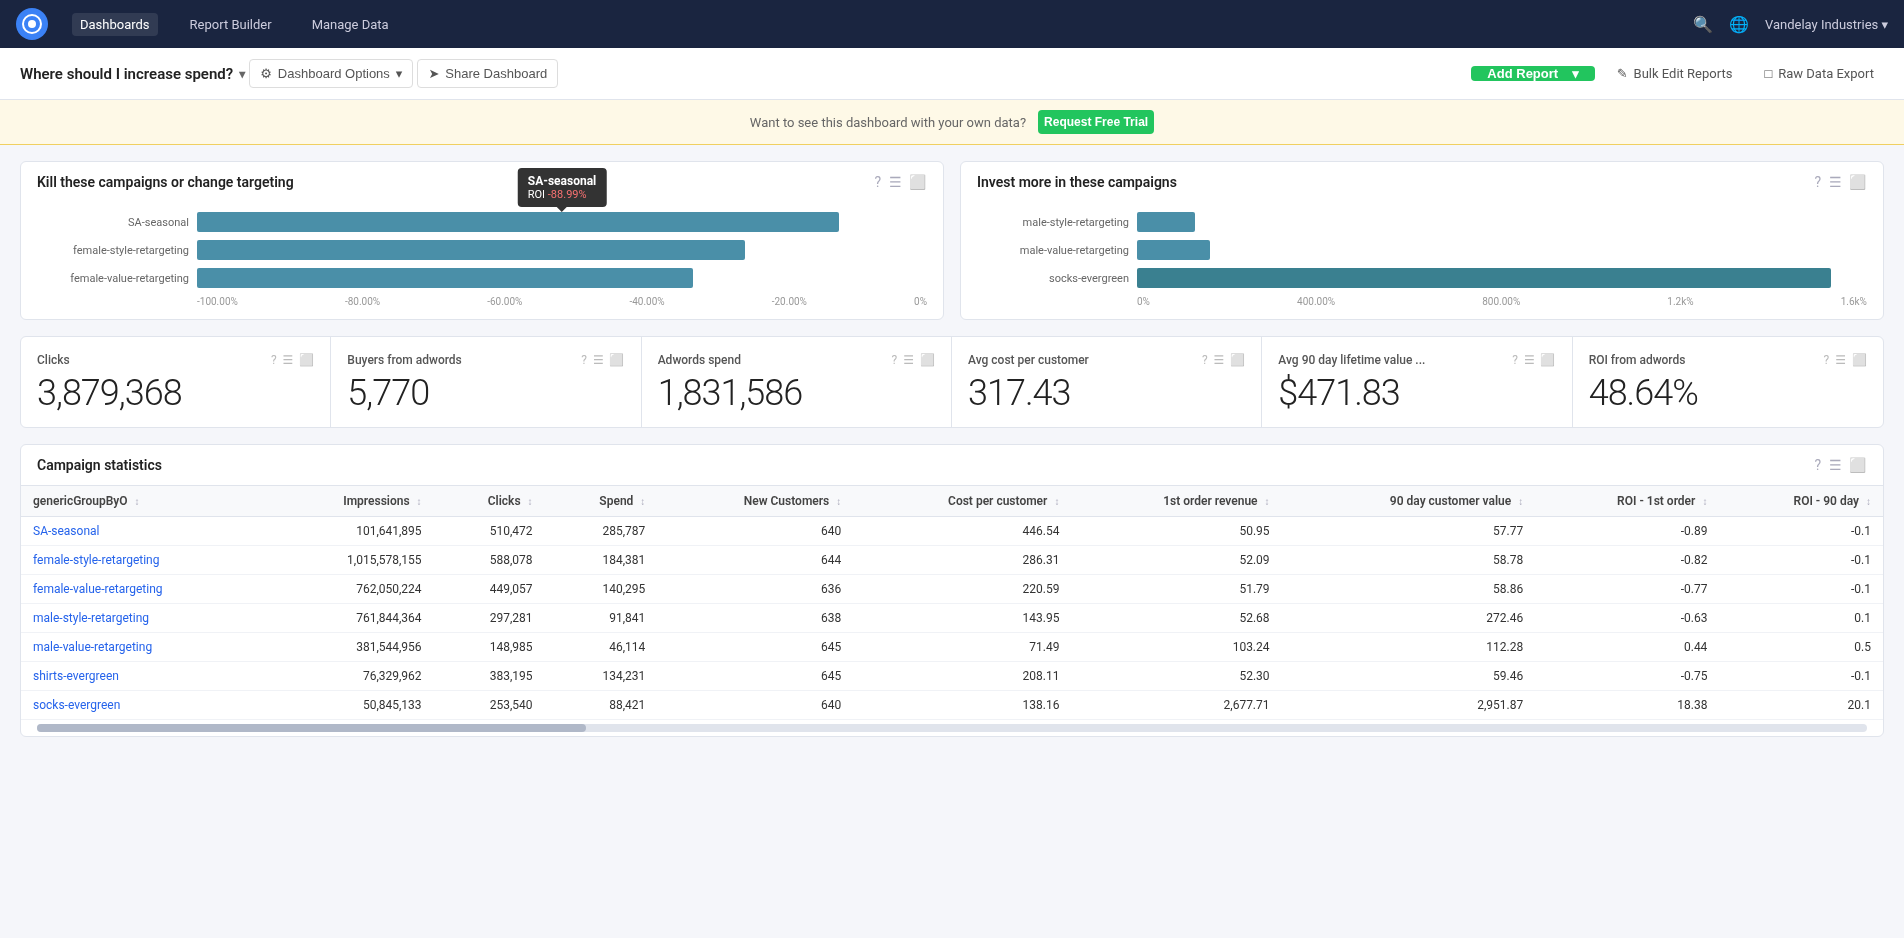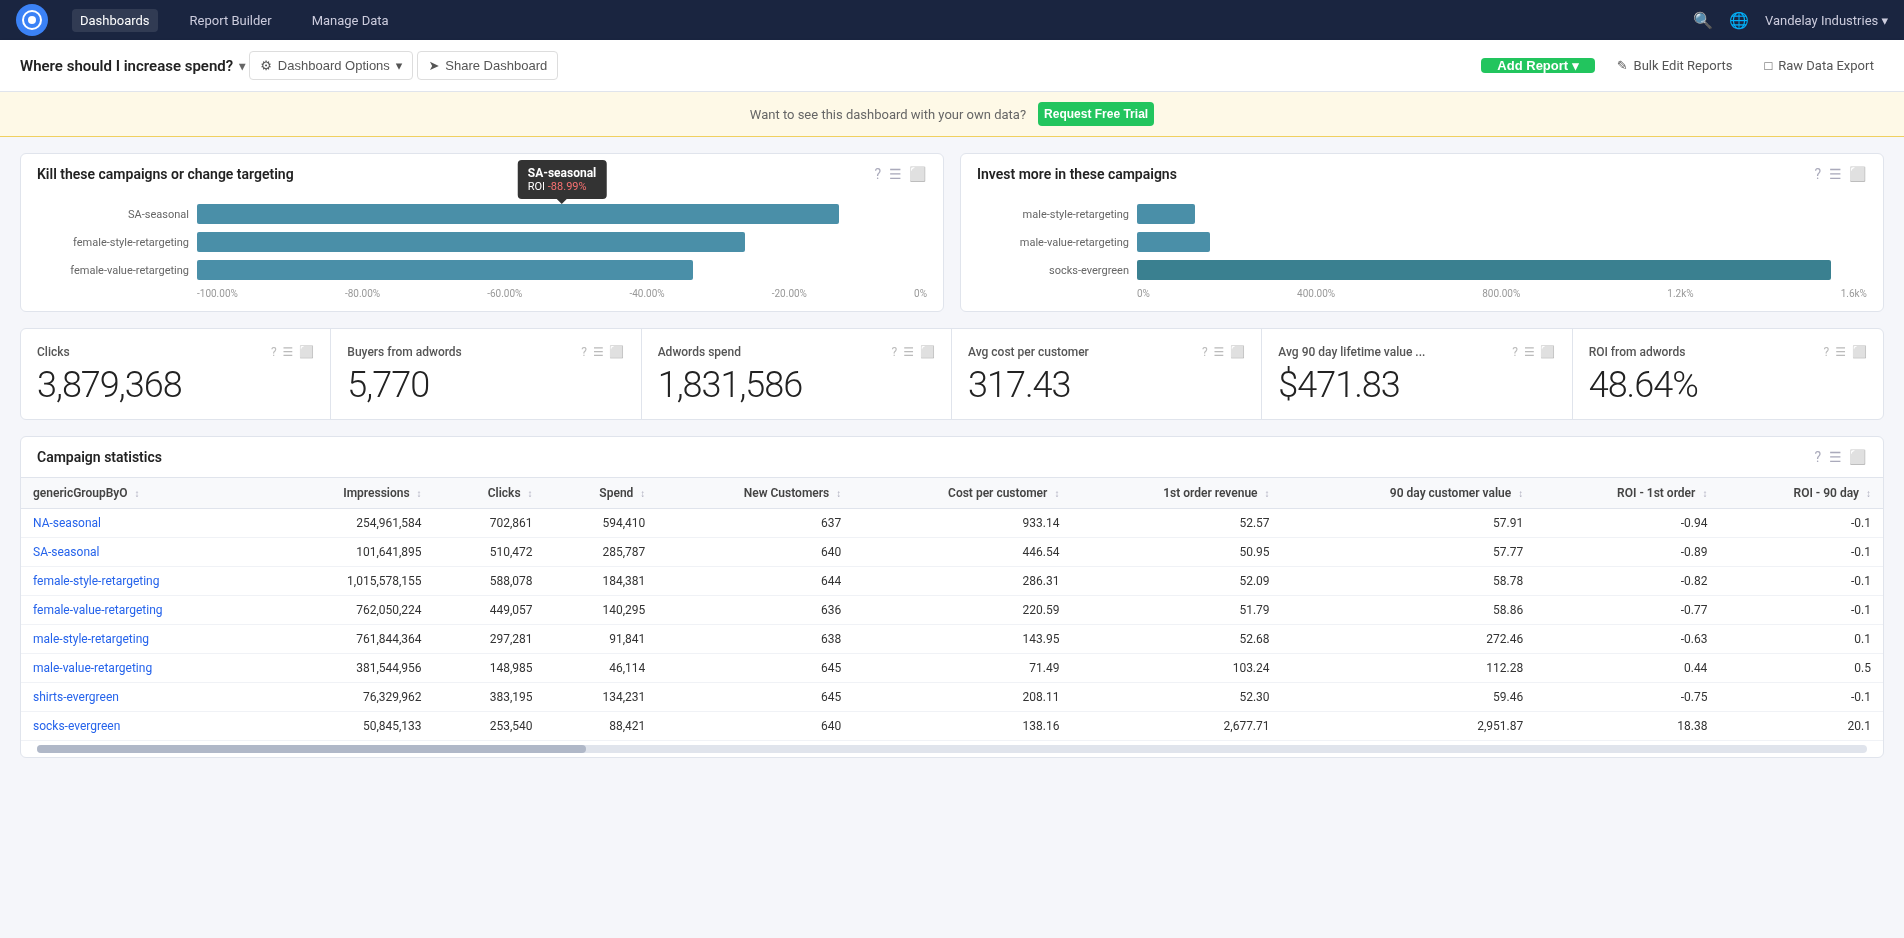--- a/index.html
+++ b/index.html
@@ -1,21 +1,21 @@
 <!DOCTYPE html>
 <html><head>
   <meta charset="utf-8">
   <style>
     * { box-sizing: border-box; margin: 0; padding: 0; }
     body { font-family: -apple-system, BlinkMacSystemFont, 'Segoe UI', Roboto, sans-serif; background: #f5f6fa; color: #333; font-size: 13px; }
 
     
     .top-nav {
       background: #1a2540;
-      height: 40px;
+      height: 48px;
       display: flex;
       align-items: center;
       padding: 0 16px;
       justify-content: space-between;
     }
     .top-nav-left { display: flex; align-items: center; gap: 24px; }
     .nav-logo { width: 32px; height: 32px; background: #3b82f6; border-radius: 50%; display: flex; align-items: center; justify-content: center; color: white; font-weight: bold; font-size: 14px; }
     .nav-link { color: #ccd; font-size: 13px; cursor: pointer; padding: 4px 8px; border-radius: 4px; }
     .nav-link:hover, .nav-link.active { color: white; }
     .nav-link.active { background: rgba(255,255,255,0.1); }
@@ -32,21 +32,21 @@
       padding: 0 20px;
       justify-content: space-between;
       border-bottom: 1px solid #e0e4ec;
       box-shadow: 0 1px 3px rgba(0,0,0,0.08);
     }
     .sub-header-left { display: flex; align-items: center; gap: 4px; }
     .dashboard-title { font-size: 15px; font-weight: 600; color: #222; cursor: pointer; display: flex; align-items: center; gap: 6px; }
     .dashboard-title .chevron { color: #666; font-size: 12px; }
     .sub-btn { display: flex; align-items: center; gap: 6px; font-size: 13px; color: #555; cursor: pointer; padding: 6px 10px; border: 1px solid #ddd; border-radius: 4px; background: white; }
     .sub-header-right { display: flex; align-items: center; gap: 12px; }
-    .btn-add-report { background: #22c55e; color: white; border: none; border-radius: 4px; padding: 0 16px; font-size: 13px; font-weight: 600; cursor: pointer; display: flex; align-items: center; gap: 4px; }
+    .btn-add-report { background: #22c55e; color: white; border: none; border-radius: 4px; padding: 0 16px; font-size: 13px; font-weight: 600; cursor: pointer; display: flex; align-items: center; gap: 14px; }
     .btn-text-action { display: flex; align-items: center; gap: 6px; font-size: 13px; color: #555; cursor: pointer; padding: 6px 10px; }
 
     
     .trial-banner {
       background: #fef9e7;
       border-bottom: 1px solid #f0d060;
       padding: 10px 20px;
       text-align: center;
       font-size: 13px;
       color: #666;
@@ -376,32 +376,20 @@
             <th><span>Spend</span> <span class="sort-icon">↕</span></th>
             <th><span>New Customers</span> <span class="sort-icon">↕</span></th>
             <th><span>Cost per customer</span> <span class="sort-icon">↕</span></th>
             <th><span>1st order revenue</span> <span class="sort-icon">↕</span></th>
             <th><span>90 day customer value</span> <span class="sort-icon">↕</span></th>
             <th><span>ROI - 1st order</span> <span class="sort-icon">↕</span></th>
             <th><span>ROI - 90 day</span> <span class="sort-icon">↕</span></th>
           </tr>
         </thead>
         <tbody id="table-body">
-        <tr>
-              <td>NA-seasonal</td>
-              <td>254,961,584</td>
-              <td>702,861</td>
-              <td>594,410</td>
-              <td>637</td>
-              <td>933.14</td>
-              <td>52.57</td>
-              <td>57.91</td>
-              <td>-0.94</td>
-              <td>-0.1</td>
-            </tr>
             <tr>
               <td>SA-seasonal</td>
               <td>101,641,895</td>
               <td>510,472</td>
               <td>285,787</td>
               <td>640</td>
               <td>446.54</td>
               <td>50.95</td>
               <td>57.77</td>
               <td>-0.89</td>

